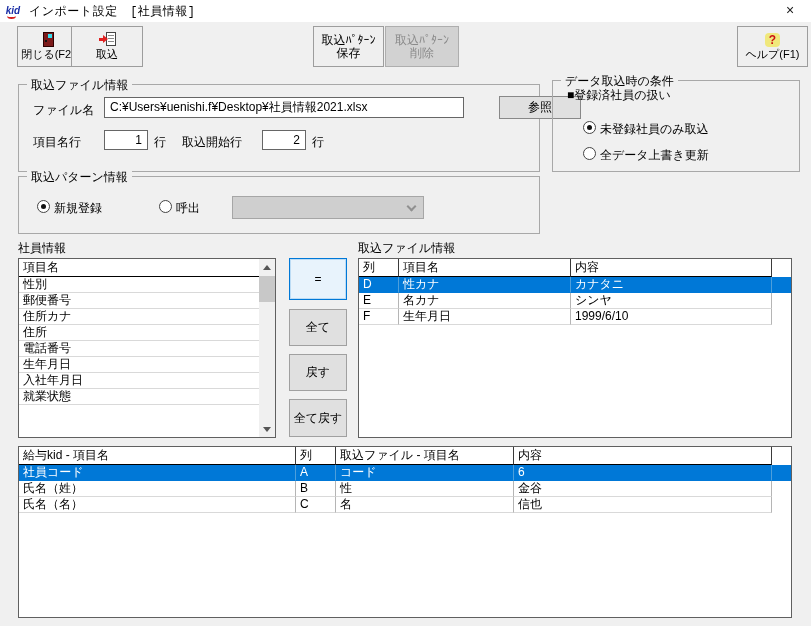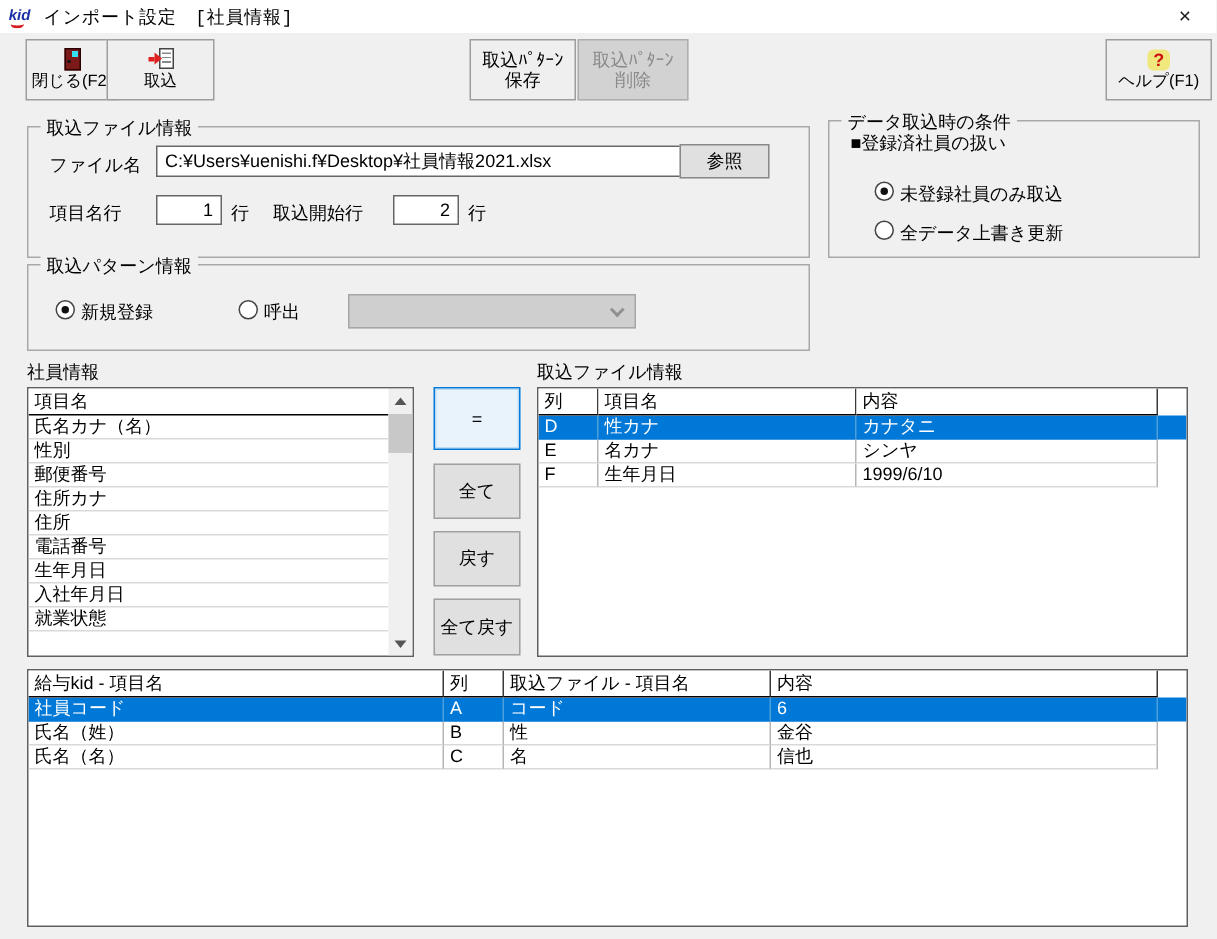--- a/index.html
+++ b/index.html
@@ -124,21 +124,21 @@
   <div class="tb-btn" style="left:737px;width:71px;">
     <span class="help-icon">?</span>
     <span>ヘルプ(F1)</span>
   </div>
 </div>
 
 <div class="groupbox" style="left:18px;top:84px;width:522px;height:88px;">
   <span class="gb-title">取込ファイル情報</span>
   <span class="lbl" style="left:14px;top:17px;">ファイル名</span>
   <input class="txt-input" style="left: 85px; top: 12px; width: 360px; height: 21px;" value="C:¥Users¥uenishi.f¥Desktop¥社員情報2021.xlsx">
-  <div class="btn" style="left:434px;top:11px;width:60px;height:23px;line-height:21px;">参照</div>
+  <div class="btn" style="left:480px;top:11px;width:82px;height:23px;line-height:21px;">参照</div>
   <span class="lbl" style="left:14px;top:49px;">項目名行</span>
   <input class="txt-input num" style="left: 85px; top: 45px; width: 44px; height: 20px;" value="1">
   <span class="lbl" style="left:135px;top:49px;">行</span>
   <span class="lbl" style="left:163px;top:49px;">取込開始行</span>
   <input class="txt-input num" style="left: 243px; top: 45px; width: 44px; height: 20px;" value="2">
   <span class="lbl" style="left:293px;top:49px;">行</span>
 </div>
 
 <div class="groupbox" style="left:552px;top:80px;width:248px;height:92px;">
   <span class="gb-title">データ取込時の条件</span>
@@ -158,21 +158,20 @@
   <div class="combo" style="left:213px;top:19px;width:192px;height:23px;">
     <span></span>
     <span class="chev"></span>
   </div>
 </div>
 
 <span class="lbl" style="left:18px;top:240px;">社員情報</span>
 <div class="listbox" style="left:18px;top:258px;width:258px;height:180px;">
   <div style="margin-right:16px;">
     <div class="list-header">項目名</div>
-    <div class="list-row">氏名カナ（名）</div>
     <div class="list-row">性別</div>
     <div class="list-row">郵便番号</div>
     <div class="list-row">住所カナ</div>
     <div class="list-row">住所</div>
     <div class="list-row">電話番号</div>
     <div class="list-row">生年月日</div>
     <div class="list-row">入社年月日</div>
     <div class="list-row">就業状態</div>
   </div>
   <div class="scrollbar">

